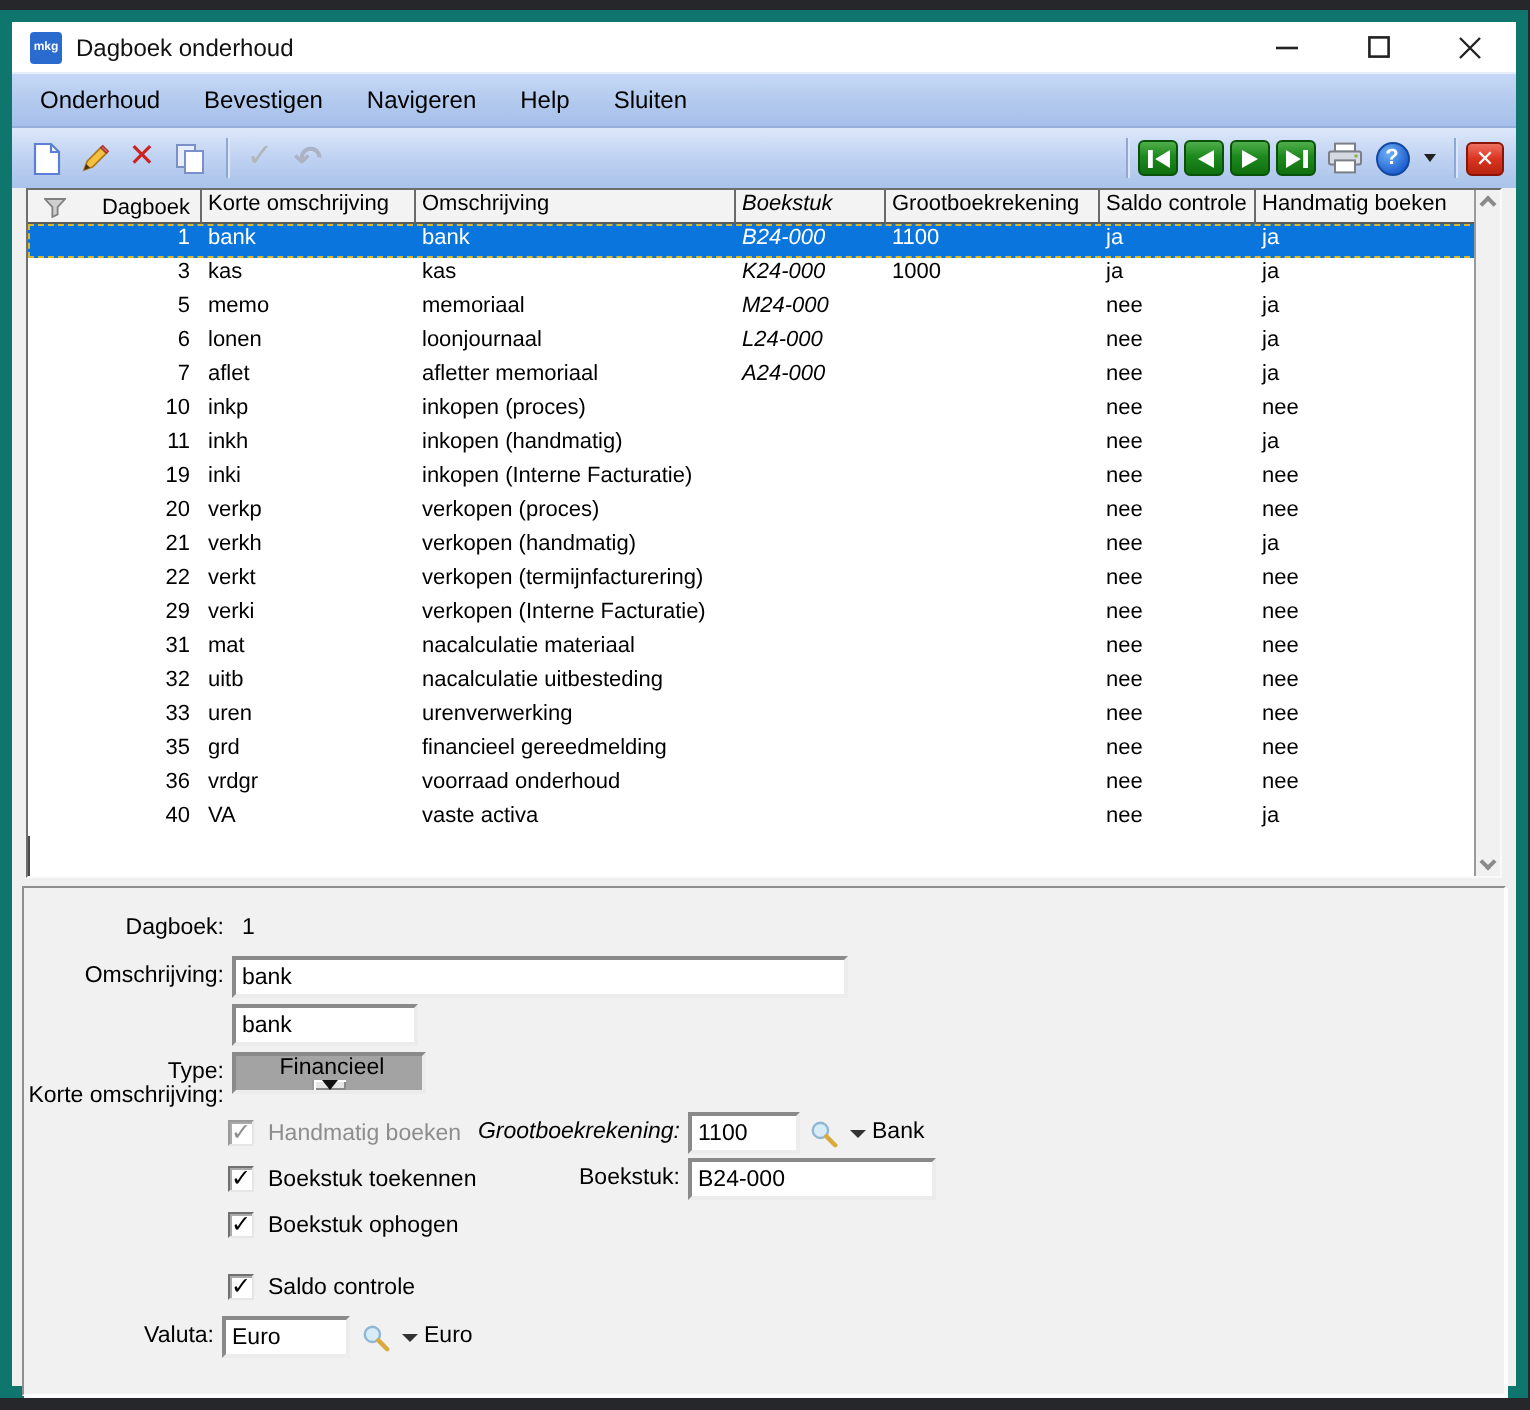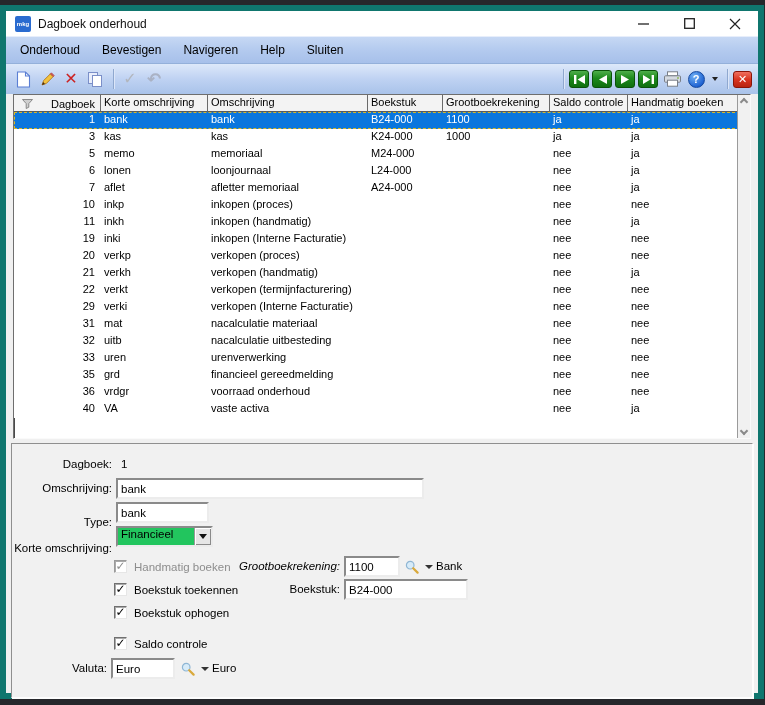--- a/index.html
+++ b/index.html
@@ -69,21 +69,21 @@
   .thead { display:flex; height:17px; background:#f3f3f3; }
   .th {
     font-size:11px; color:#000; padding:1px 2px 0 3px; border-right:1px solid #6a6a6a;
     border-bottom:1px solid #5a5a5a; background:#f3f3f3; white-space:nowrap; overflow:hidden;
   }
   .th-first { display:flex; align-items:center; justify-content:space-between; padding-left:8px; padding-right:5px; }
   .tbody { position:relative; }
   .tr { display:flex; height:17px; background:#fff; font-size:11px; color:#000; }
   .tr.sel { background:#0a76dd; color:#fff; outline:1px dashed #d9b927; outline-offset:-1px; }
   .td { padding:1px 2px 0 3px; white-space:nowrap; overflow:hidden; }
-  .cw1 { width:87px; } .cw2 { width:107px; } .cw3 { width:160px; } .cw4 { width:75px; }
+  .cw1 { width:87px; } .cw2 { width:107px; } .cw3 { width:160px; } .cw4 { width:75px;font-style:italic; }
   .cw5 { width:107px; } .cw6 { width:78px; } .cw7 { width:110px; } .cw8 { width:12px; }
   .td.cw1 { text-align:right; padding-right:6px; }
   .vscroll {
     position:absolute; top:0; right:0; bottom:0; width:13px; background:#f1f1f1;
     border-left:1px solid #9a9a9a; display:flex; flex-direction:column; justify-content:space-between; align-items:center;
     padding:4px 0;
   }
   .chev { width:6px; height:6px; border-left:2px solid #8a8a8a; border-top:2px solid #8a8a8a; }
   .chev.up { transform:rotate(45deg); } .chev.down { transform:rotate(225deg); }
 
@@ -94,22 +94,22 @@
     box-shadow:1px 1px 0 #fdfdfd;
   }
   .flabel { position:absolute; font-size:11.5px; color:#000; text-align:right; white-space:nowrap; height:20px; line-height:20px; }
   .fvalue { position:absolute; font-size:11.5px; color:#000; height:20px; line-height:20px; }
   .tb {
     position:absolute; height:21px; background:#fff; font-size:11.5px; color:#000;
     border:2px solid; border-color:#8a8a8a #ececec #ececec #8a8a8a; padding:0 3px; outline:none;
     font-family:"Liberation Sans","DejaVu Sans",sans-serif;
   }
   .combo {
-    position:absolute; height:21px; background:#22c55e; border:2px solid; border-color:#8a8a8a #ececec #ececec #8a8a8a;
-    display:flex; 
+    position:absolute; height:21px; background:#a3a3a3; border:2px solid; border-color:#8a8a8a #ececec #ececec #8a8a8a;
+    display:flex; align-items:center;flex-direction:column;
   }
   .combo .cval { flex:1; font-size:11.5px; padding-left:3px; }
   .combo .cbtn {
     width:17px; height:100%; background:#e6e6e6; border-left:1px solid #9a9a9a;
     display:flex; align-items:center; justify-content:center;
     box-shadow:inset 1px 1px 0 #fff, inset -1px -1px 0 #8a8a8a;
   }
   .cbtn i { width:0; height:0; border-left:4px solid transparent; border-right:4px solid transparent; border-top:5px solid #111; }
   .chk { position:absolute; display:flex; align-items:center; }
   .chk .box {
@@ -422,21 +422,21 @@
   <div class="panel">
     <div class="flabel" style="left:0; width:100px; top:10px;">Dagboek:</div>
     <div class="fvalue" style="left:109px; top:10px;">1</div>
 
     <div class="flabel" style="left:0; width:100px; top:34px;">Omschrijving:</div>
     <input class="tb" style="left: 104px; top: 34px; width: 308px;" value="bank">
 
     <div class="flabel" style="left:0; width:100px; top:58px;margin-top:36px;">Korte omschrijving:</div>
     <input class="tb" style="left: 104px; top: 58px; width: 93px;" value="bank">
 
-    <div class="flabel" style="left:0; width:100px; top:68px;">Type:</div>
+    <div class="flabel" style="left:0; width:100px; top:82px;">Type:</div>
     <div class="combo" style="left:104px; top:82px; width:97px;">
       <span class="cval">Financieel</span>
       <span class="cbtn">
           <i></i>
         </span>
     </div>
 
     <div class="chk disabled" style="left:102px; top:116px;">
       <span class="box">
           <span class="mark">✓</span>

